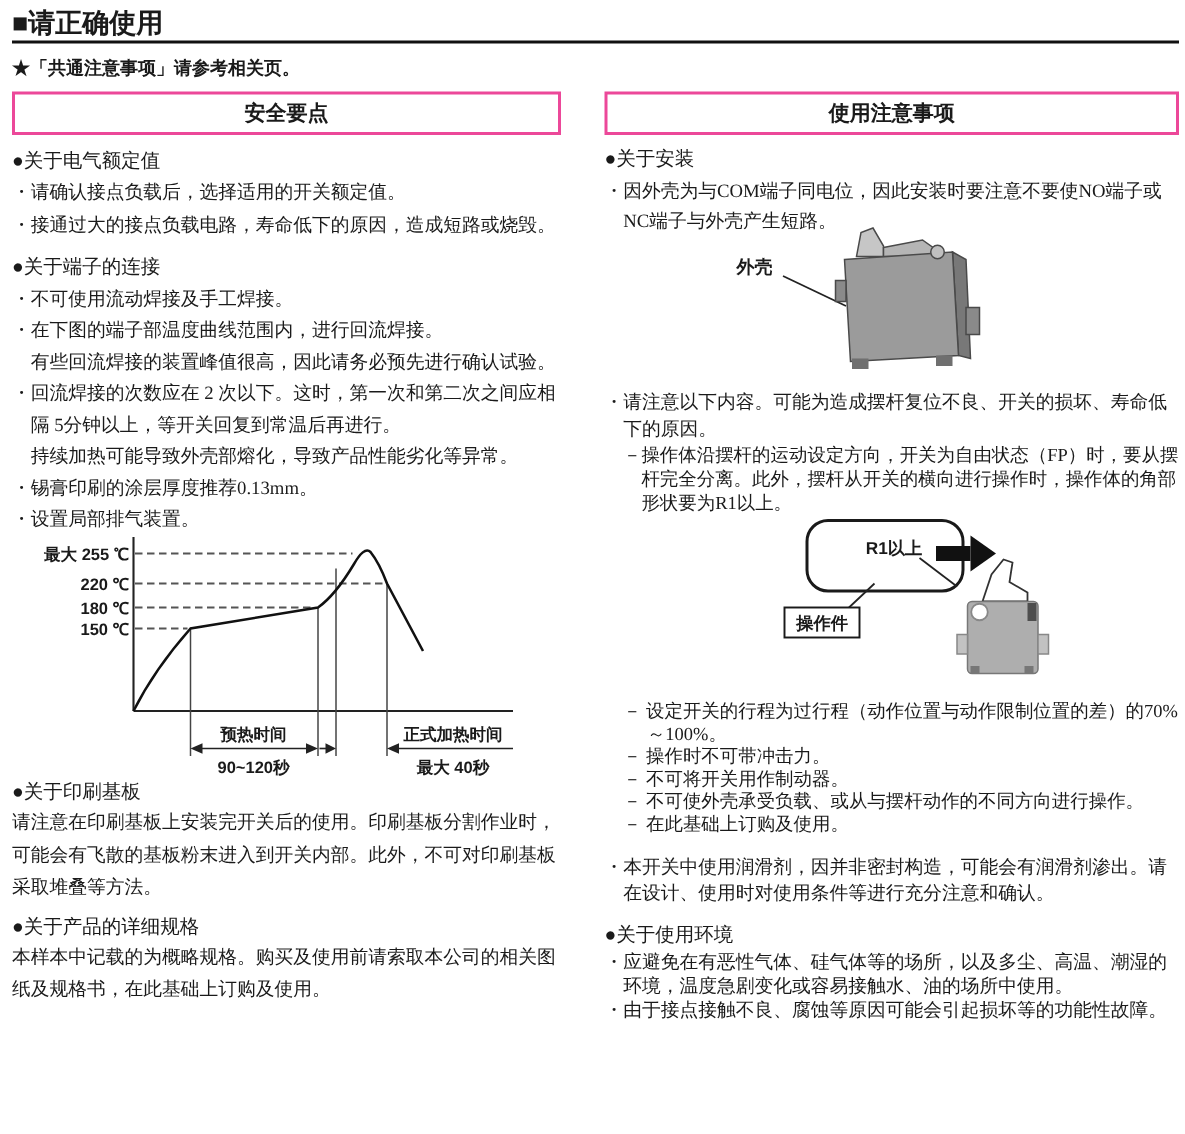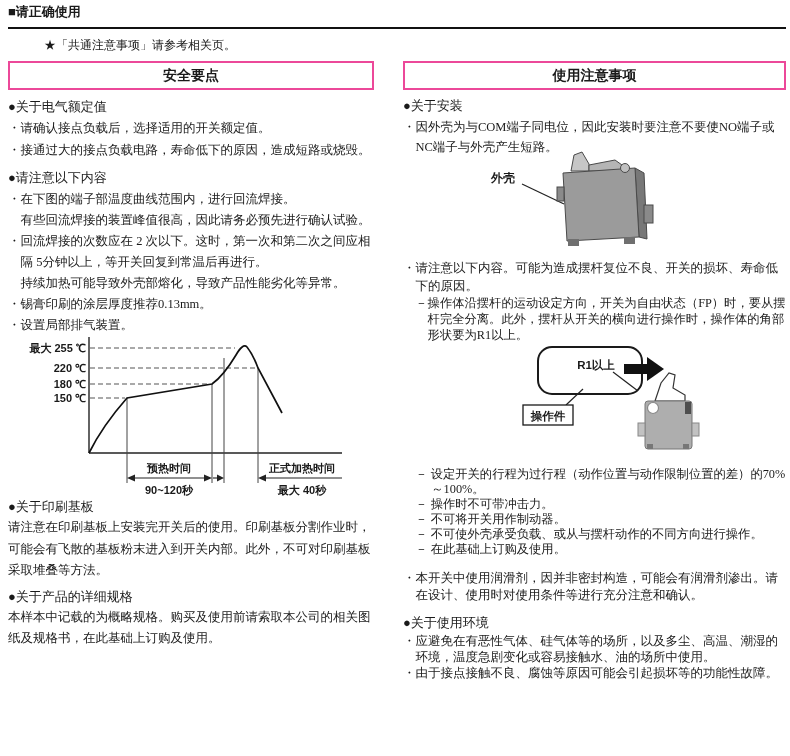--- a/index.html
+++ b/index.html
@@ -1,22 +1,22 @@
 <!DOCTYPE html>
 <html><head>
 <meta charset="utf-8">
 <style>
   html,body{margin:0;padding:0;background:#fff;}
   .page{position:relative;width:790px;height:756px;background:#fff;overflow:hidden;
         color:#1a1a1a;font-family:"Liberation Serif",serif;}
-  .page-title{position:absolute;left:8px;top:3px;font-size:13px;font-weight:bold;
+  .page-title{position:absolute;left:8px;top:3px;font-size:18px;font-weight:bold;
               font-family:"Liberation Sans",sans-serif;}
   .title-rule{position:absolute;left:8px;top:27px;width:778px;border-top:2px solid #111;}
-  .star-note{position:absolute;left:8px;top:37px;font-size:12px;font-weight:normal;
-             font-family:"Liberation Sans",sans-serif;margin-left:36px;}
+  .star-note{position:absolute;left:8px;top:37px;font-size:12px;font-weight:bold;
+             font-family:"Liberation Sans",sans-serif;}
   .col{position:absolute;top:60px;}
   .col-left{left:8px;width:366px;}
   .col-right{left:403px;width:383px;}
   .panel-head{margin-top:1px;border:2px solid #ec4899;text-align:center;
               font-family:"Liberation Sans",sans-serif;font-weight:bold;font-size:14px;
               padding:4px 0 3px 0;}
   .sec-title{font-family:"Liberation Sans",sans-serif;font-weight:normal;font-size:13px;
              margin-top:9px;line-height:16px;}
   .items{margin-top:3px;}
   .li{font-size:12.5px;line-height:21.5px;padding-left:1em;text-indent:-1em;
@@ -54,22 +54,23 @@
 
     <div>
       <div class="sec-title">●关于电气额定值</div>
       <div class="items">
         <div class="li">・请确认接点负载后，选择适用的开关额定值。</div>
         <div class="li">・接通过大的接点负载电路，寿命低下的原因，造成短路或烧毁。</div>
       </div>
     </div>
 
     <div>
-      <div class="sec-title">●请注意以下内容</div>
+      <div class="sec-title">●关于端子的连接</div>
       <div class="items">
+        <div class="li tight">・不可使用流动焊接及手工焊接。</div>
         <div class="li tight">・在下图的端子部温度曲线范围内，进行回流焊接。
 有些回流焊接的装置峰值很高，因此请务必预先进行确认试验。</div>
         <div class="li tight">・回流焊接的次数应在 2 次以下。这时，第一次和第二次之间应相隔 5分钟以上，等开关回复到常温后再进行。
 持续加热可能导致外壳部熔化，导致产品性能劣化等异常。</div>
         <div class="li tight">・锡膏印刷的涂层厚度推荐0.13mm。</div>
         <div class="li tight">・设置局部排气装置。</div>
       </div>
     </div>
 
     <svg class="chart-svg" width="366" height="168" viewBox="0 0 366 168">

